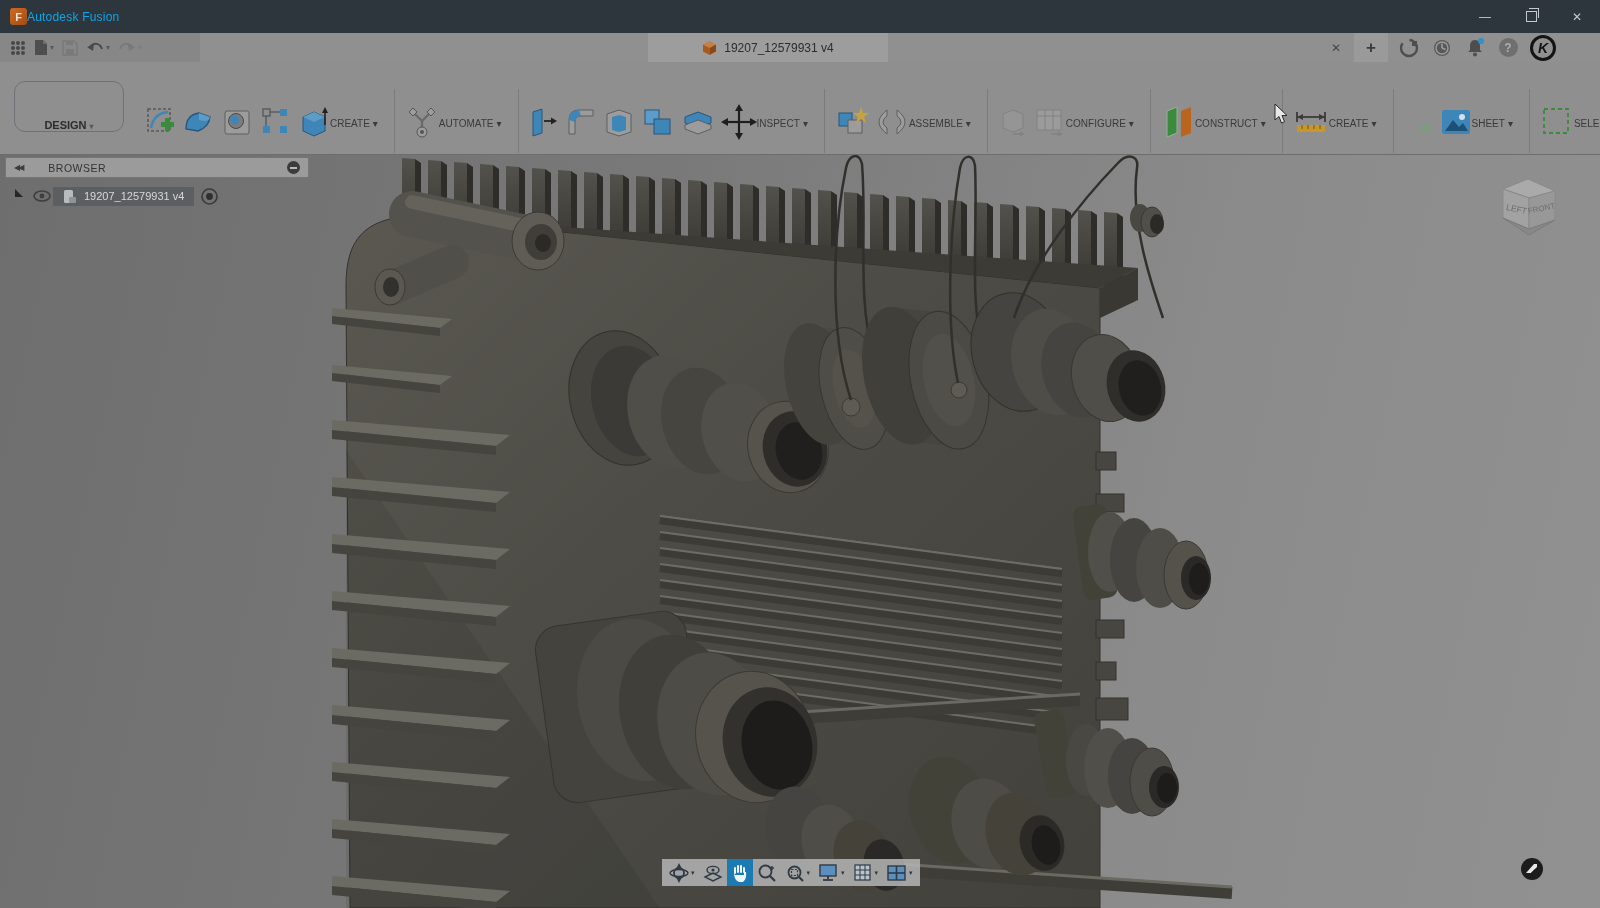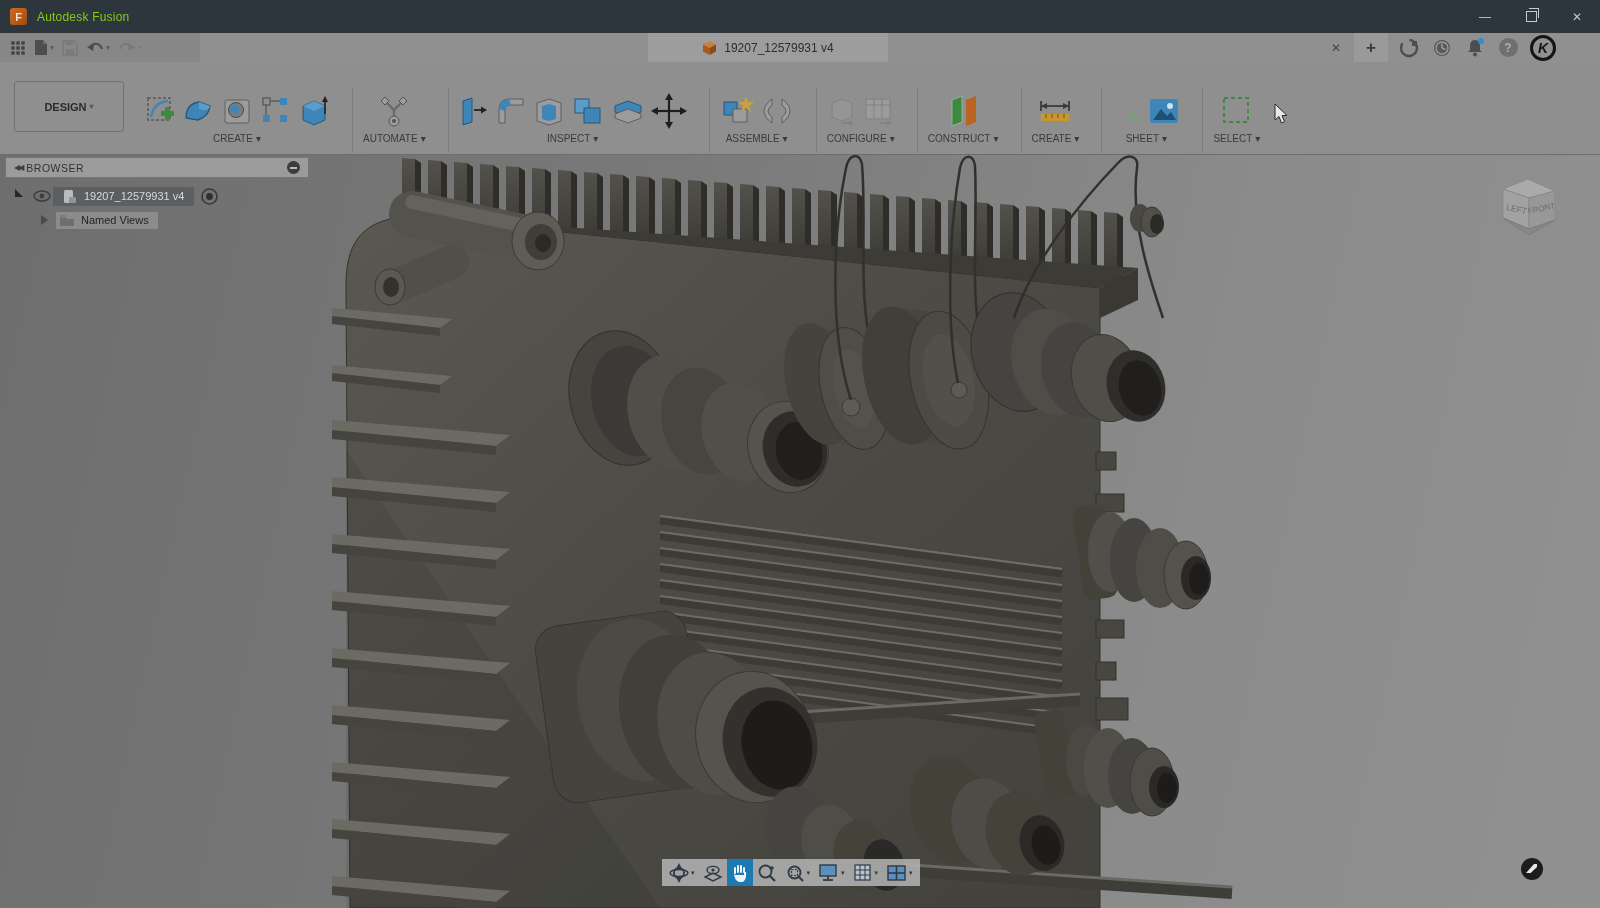--- a/index.html
+++ b/index.html
@@ -1,21 +1,21 @@
 <!DOCTYPE html>
 <html><head>
 <meta charset="utf-8">
 <style>
   html,body{margin:0;padding:0;}
   body{width:1600px;height:908px;overflow:hidden;font-family:"Liberation Sans",sans-serif;background:#868686;}
   .app{position:relative;width:1600px;height:908px;overflow:hidden;}
   
   .titlebar{position:absolute;left:0;top:0;width:1600px;height:33px;background:#2c363c;display:flex;align-items:center;}
   .fusion-logo{width:17px;height:17px;margin-left:10px;border-radius:3px;background:linear-gradient(135deg,#cf6a22,#a34c12);display:flex;align-items:center;justify-content:center;color:#e8e3dd;font-size:11px;font-weight:bold;}
-  .apptitle{color:#84cc16;font-size:12px;margin-left:10px;letter-spacing:.2px;}
+  .apptitle{color:#0ea5e9;font-size:12px;letter-spacing:.2px;}
   .wbtns{margin-left:auto;display:flex;height:33px;}
   .wbtn{width:46px;height:33px;display:flex;align-items:center;justify-content:center;color:#c3c9cc;font-size:12px;cursor:default;}
   .restore-glyph{width:9px;height:9px;border:1px solid #c3c9cc;position:relative;}
   .restore-glyph:before{content:"";position:absolute;left:2px;top:-4px;width:9px;height:9px;border:1px solid #c3c9cc;border-left:none;border-bottom:none;}
   
   .row2{position:absolute;left:0;top:33px;width:1600px;height:29px;background:#909090;}
   .qat{position:absolute;left:0;top:0;width:200px;height:29px;background:#878787;display:flex;align-items:center;gap:4px;padding-left:8px;box-sizing:border-box;}
   .qbtn{display:flex;align-items:center;justify-content:center;height:24px;padding:0 2px;}
   .caret{font-size:8px;color:#5a5a5a;margin-left:2px;}
   .caret.dis{color:#7c7c7c;}
@@ -27,35 +27,35 @@
   .ticon{position:relative;width:22px;height:22px;display:flex;align-items:center;justify-content:center;}
   .bell-dot{position:absolute;right:2px;top:1px;width:6px;height:6px;border-radius:50%;background:#2f8fd0;}
   .helpq{width:19px;height:19px;border-radius:50%;background:#6f6f6f;color:#aeaeae;display:flex;align-items:center;justify-content:center;font-size:12px;font-weight:bold;}
   .avatar{width:26px;height:26px;border-radius:50%;border:3px solid #141414;box-sizing:border-box;display:flex;align-items:center;justify-content:center;color:#141414;font-size:14px;font-weight:bold;font-style:italic;background:transparent;}
   
   .ribbon{position:absolute;left:0;top:62px;width:1600px;height:93px;background:#8f8f8f;border-bottom:1px solid #6d6d6d;box-sizing:border-box;}
   .rtabs{position:absolute;left:128px;top:0;height:27px;display:flex;align-items:center;}
   .rtab{padding:0 24px;font-size:11px;color:#2d2d2d;letter-spacing:.3px;height:27px;display:flex;align-items:center;position:relative;white-space:nowrap;}
   .rtab.active{color:#2d6f9e;font-weight:bold;}
   .rtab.active:after{content:"";position:absolute;left:14px;right:14px;bottom:0;height:3px;background:#3e86b8;}
-  .design-btn{position:absolute;left:14px;top:19px;width:108px;height:49px;border:1px solid #6e7277;border-radius:3px;display:flex;align-items:center;justify-content:center;gap:1px;font-size:11px;font-weight:bold;color:#2c2c2c;}
+  .design-btn{position:absolute;left:14px;top:19px;width:108px;height:49px;border:1px solid #6e7277;border-radius:11px;display:flex;align-items:flex-end;justify-content:center;gap:1px;font-size:11px;font-weight:bold;color:#2c2c2c;}
   .rbody{position:absolute;left:134px;top:27px;height:64px;display:flex;}
-  .rgroup{display:flex;flex-direction:column;align-items:center;justify-content:flex-start;padding:2px 22px 0 10px;border-right:1px solid #7b7b7b;}
+  .rgroup{display:flex;flex-direction:row;align-items:center;justify-content:flex-start;padding:2px 16px 0 10px;border-right:1px solid #7b7b7b;}
   .rgroup.last{border-right:none;text-align:center;}
   .ricons{display:flex;align-items:center;gap:6px;height:40px;}
   .rlabel{margin-top:2px;font-size:10px;color:#3a3a3a;display:flex;align-items:center;gap:3px;white-space:nowrap;}
   .cursor{position:absolute;z-index:60;}
   
   .canvas{position:absolute;left:0;top:155px;width:1600px;height:753px;background:linear-gradient(102deg,#6e6e6e 0%,#797979 38%,#8b8b8b 72%,#919191 100%);}
   .model{position:absolute;left:0;top:0;}
   
   .browser{position:absolute;left:5px;top:2px;width:304px;}
   .bheader{height:21px;background:#9b9b9b;border:1px solid #757575;display:flex;align-items:center;box-sizing:border-box;}
   .bcollapse{font-size:8px;color:#3d3d3d;margin-left:8px;letter-spacing:-2px;}
-  .btitle{font-size:10.5px;color:#333;margin-left:4px;letter-spacing:.5px;}
+  .btitle{font-size:10.5px;color:#333;margin-left:26px;letter-spacing:.5px;}
   .bminus{margin-left:auto;margin-right:8px;width:13px;height:13px;border-radius:50%;background:#3c3c3c;display:flex;align-items:center;justify-content:center;}
   .bminus i{display:block;width:7px;height:2px;background:#b9b9b9;}
   .btree{padding-top:6px;}
   .brow{display:flex;align-items:center;height:24px;}
   .tri-exp{width:0;height:0;border-left:8px solid transparent;border-top:8px solid transparent;border-bottom:8px solid #262626;margin-left:14px;margin-right:6px;transform:translateY(-3px) rotate(90deg);}
   .tri-col{width:0;height:0;border-top:5px solid transparent;border-bottom:5px solid transparent;border-left:7px solid transparent;border-left-color:transparent;margin-left:36px;margin-right:8px;position:relative;}
   .tri-col:before{content:"";position:absolute;left:-7px;top:-5px;width:0;height:0;border-top:5px solid transparent;border-bottom:5px solid transparent;border-left:7px solid #4a4a4a;}
   .rbg{display:inline-flex;align-items:center;background:rgba(168,168,168,.5);padding:2px 9px 2px 3px;gap:6px;}
   .rootbg{display:inline-flex;align-items:center;background:#5b5f62;padding:2px 10px;gap:7px;margin-left:2px;}
   .blabel{font-size:11px;color:#232323;white-space:nowrap;}
@@ -317,30 +317,20 @@
               </svg>
             <span class="blabel sel">19207_12579931 v4</span>
           </span>
           <svg width="17" height="17" style="margin-left:7px">
               <circle cx="8.5" cy="8.5" r="7.5" fill="none" stroke="#3a3a3a" stroke-width="1.6"></circle>
               <circle cx="8.5" cy="8.5" r="3.4" fill="#2f2f2f"></circle>
             </svg>
         </div>
 
 
-        <div class="brow">
-          <span class="tri-col"></span>
-          <span class="rbg">
-            <svg width="16" height="13">
-                <path d="M1,3 L6,3 L8,5 L15,5 L15,12 L1,12 Z" fill="#6e6e6e"></path>
-                <rect x="1" y="1" width="6" height="3" fill="#7d7d7d"></rect>
-              </svg>
-            <span class="blabel">Named Views</span>
-          </span>
-        </div>
 
 
       </div>
     </div>
 
     <div class="viewcube">
       <svg width="78" height="80">
         <polygon points="14,26 39,16 66,28 40,35" fill="#aaaaaa" stroke="#8a8a8a" stroke-width="1"></polygon>
         <polygon points="14,26 40,35 40,66 14,55" fill="#a2a2a2" stroke="#8a8a8a" stroke-width="1"></polygon>
         <polygon points="40,35 66,28 66,57 40,66" fill="#989898" stroke="#8a8a8a" stroke-width="1"></polygon>

